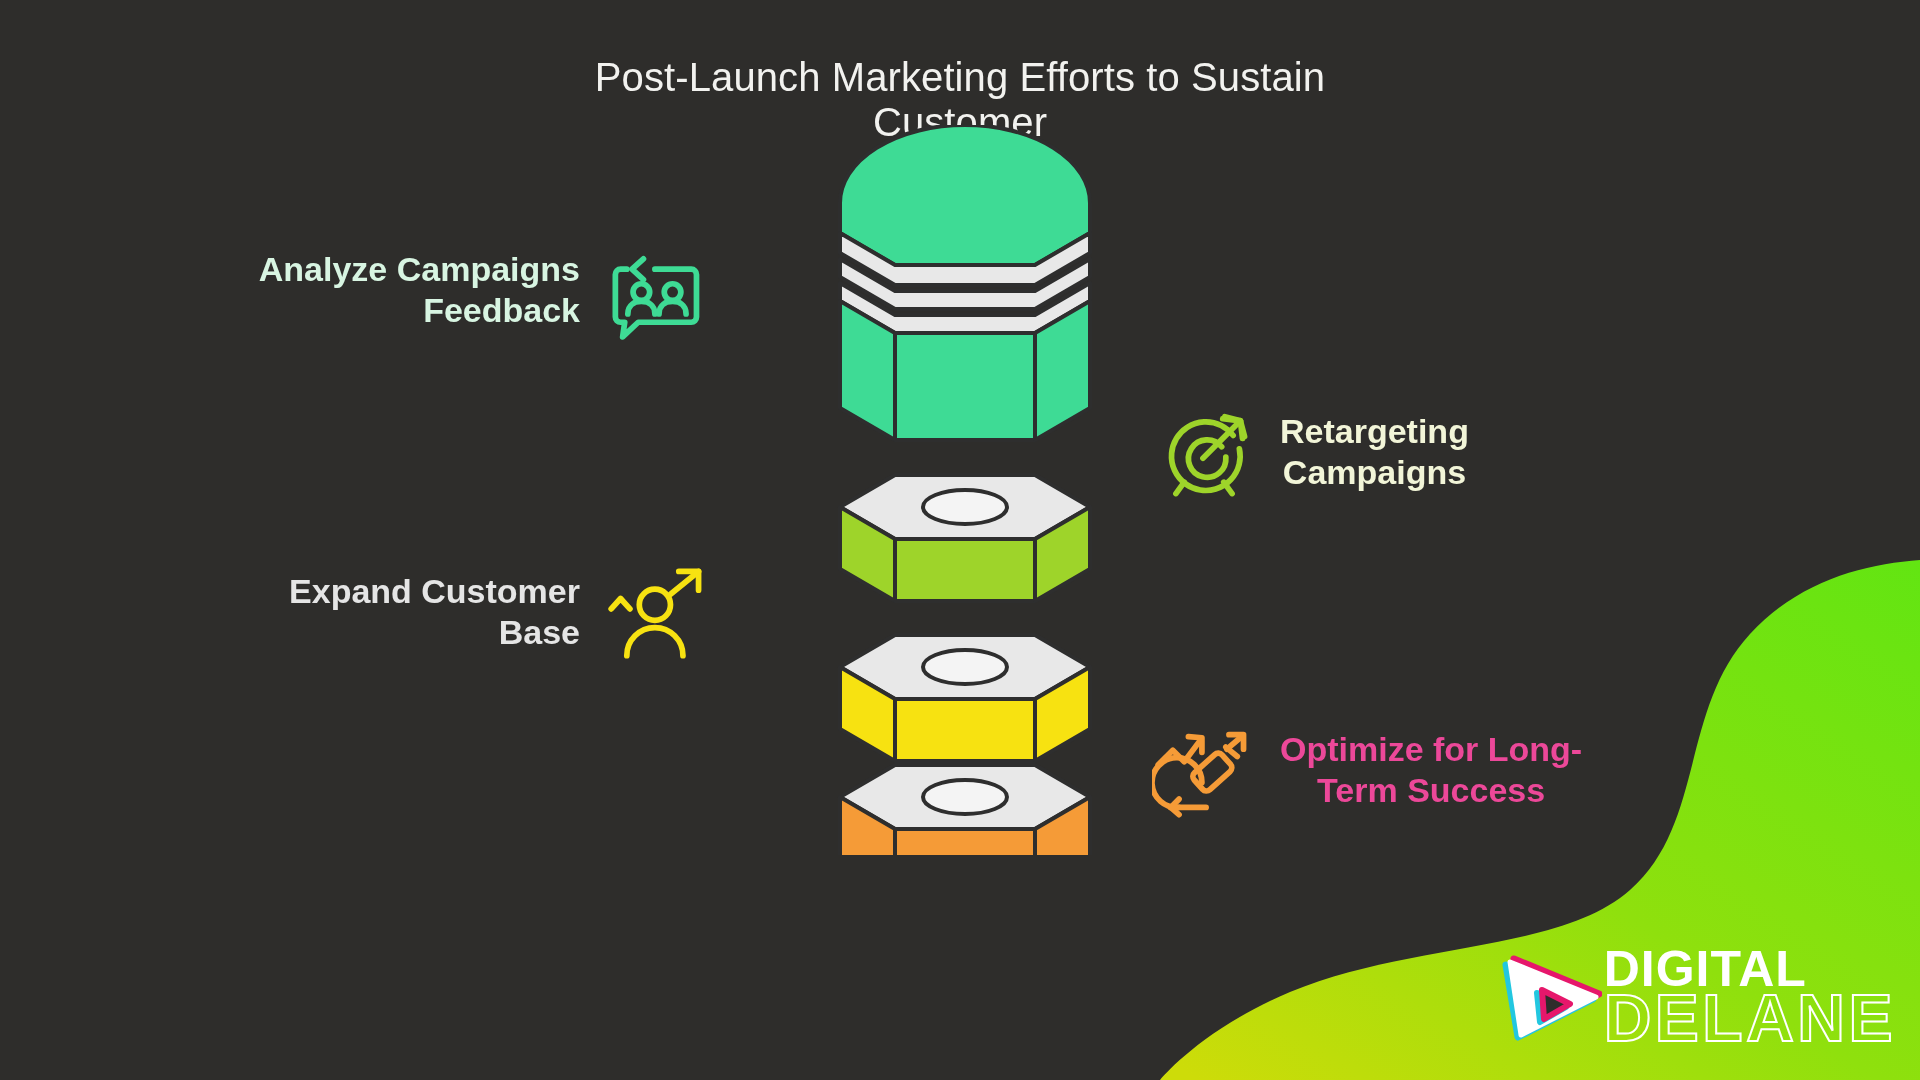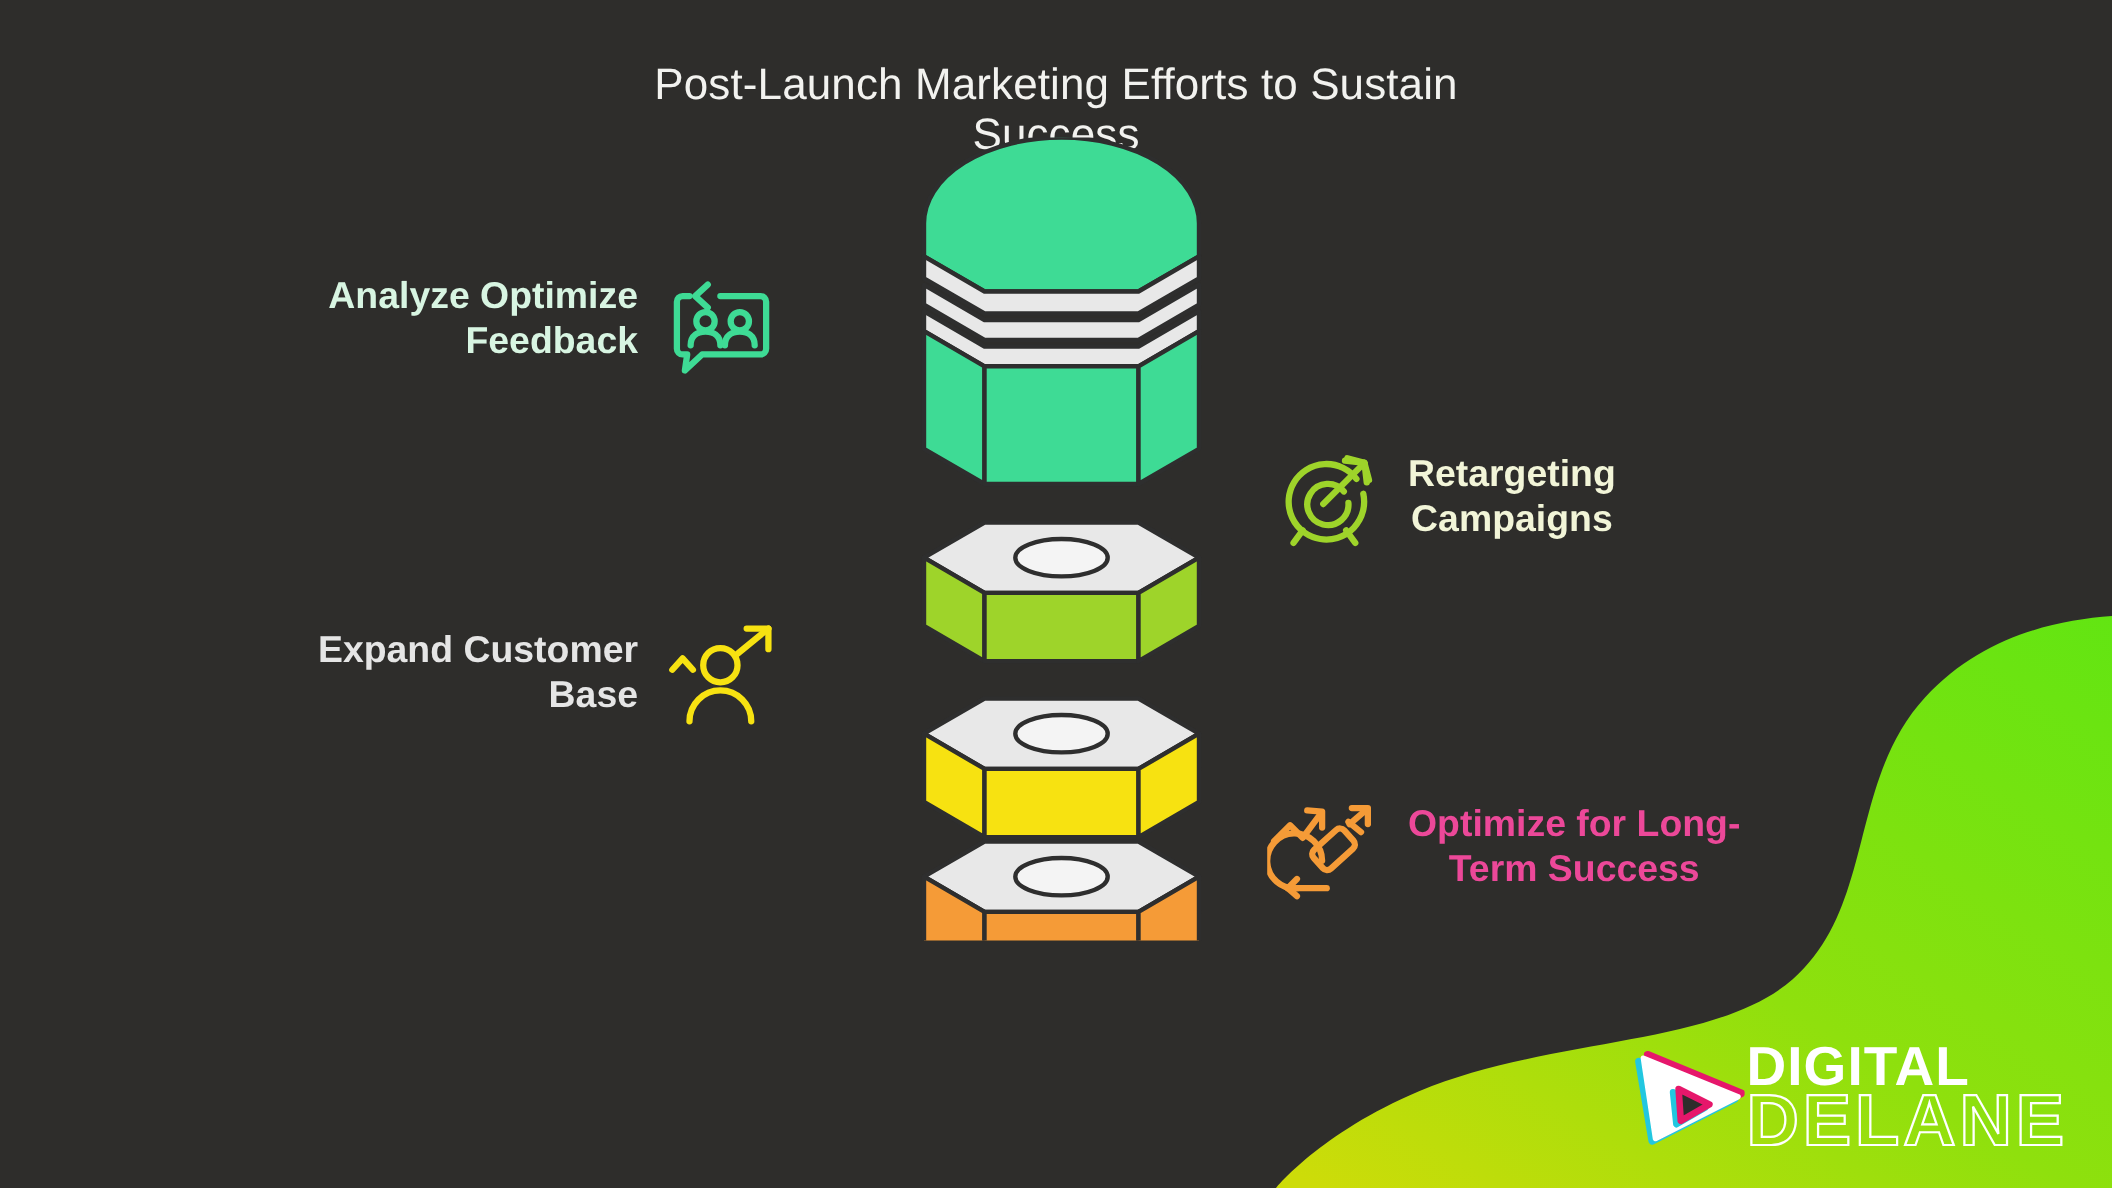--- a/index.html
+++ b/index.html
@@ -32,21 +32,21 @@
   #blob {
     position:absolute;
     right:0; bottom:0;
     width:760px; height:520px;
     pointer-events:none;
   }
 
   
   #logo {
     position:absolute;
-    right:40px; bottom:34px;
+    right:24px; bottom:34px;
     display:flex;
     align-items:center;
     gap:2px;
   }
   #logo-mark { width:112px; height:96px; flex:0 0 auto; }
   #logo-words { display:flex; flex-direction:column; line-height:0.84; }
   #logo-line1 {
     font-size:50px; font-weight:bold; color:#ffffff;
     letter-spacing:1px;
   }
@@ -103,21 +103,21 @@
         <stop offset="100%" stop-color="#cddc09"></stop>
       </linearGradient>
     </defs>
     <path d="M760,0 L760,520 L0,520 C0,520 40,470 130,432
              C250,382 400,392 470,330
              C545,264 520,150 590,74
              C640,20 705,4 760,0 Z" fill="url(#blobGrad)"></path>
   </svg>
 
   <div id="title">Post-Launch Marketing Efforts to
-Sustain Success</div>
+Sustain Customer</div>
 
   <svg id="funnel" viewBox="0 0 290 730">
     <g stroke="#2e2e2e" stroke-width="4" stroke-linejoin="round">
 
       <g>
 
         <path d="M20,108 L20,78 A125,78 0 0 1 270,78 L270,108
                  L215,140 L75,140 Z" fill="#3edb95"></path>
 
         <path d="M20,108 L75,140 L215,140 L270,108 L270,128 L215,160 L75,160 L20,128 Z" fill="#e8e8e8"></path>
@@ -154,21 +154,21 @@
       </g>
 
       <g>
         <path d="M20,734 L75,766 L215,766 L270,734
                  L160,866 L155,850 L148,864 L140,848 L133,862 L128,848 Z" fill="#e8e8e8" stroke-width="3"></path>
       </g>
     </g>
   </svg>
 
   <div class="step step-left" id="step-0">
-    <div class="step-text" style="color:#d8f5e2;">Analyze Optimize
+    <div class="step-text" style="color:#d8f5e2;">Analyze Campaigns
 Feedback</div>
     <svg class="step-icon" viewBox="0 0 100 100">
       <g fill="none" stroke="#3edb95" stroke-width="5.5" stroke-linecap="round" stroke-linejoin="round">
         <path d="M20,30 L14,30 A5,5 0 0 0 9,35 L9,76 A5,5 0 0 0 14,81 L18,81 L16,95 L31,81 L82,81 A5,5 0 0 0 87,76 L87,35 A5,5 0 0 0 82,30 L47,30"></path>
         <polyline points="36,20 25,30 36,40"></polyline>
         <circle cx="34" cy="52" r="8"></circle>
         <path d="M21,73 C21,64 28,61 34,61 C40,61 47,64 47,73"></path>
         <circle cx="64" cy="52" r="8"></circle>
         <path d="M51,73 C51,64 58,61 64,61 C70,61 77,64 77,73"></path>
       </g>

